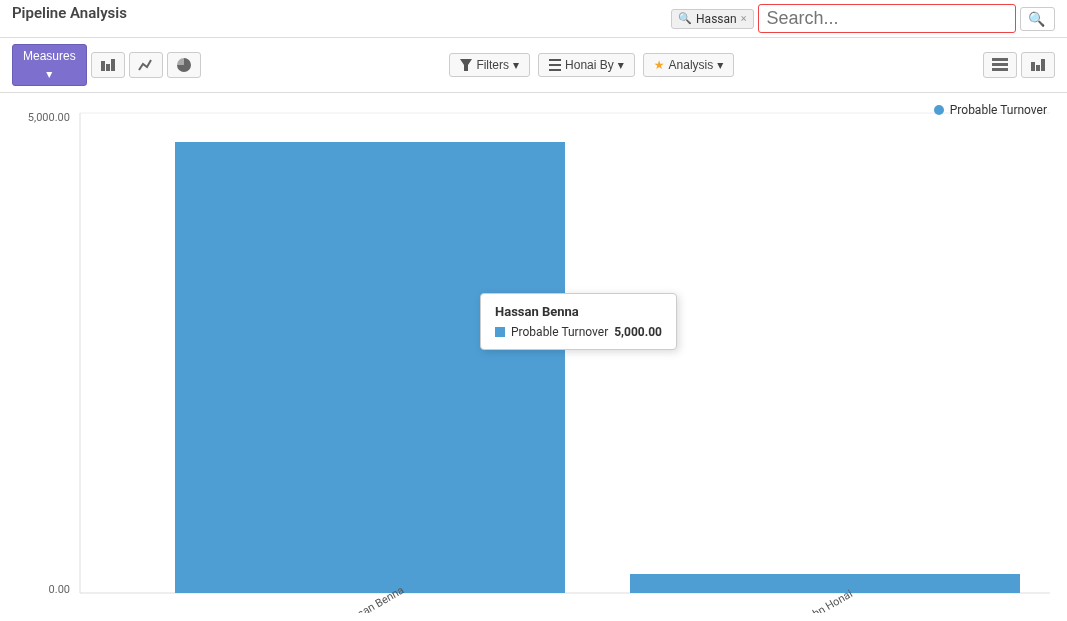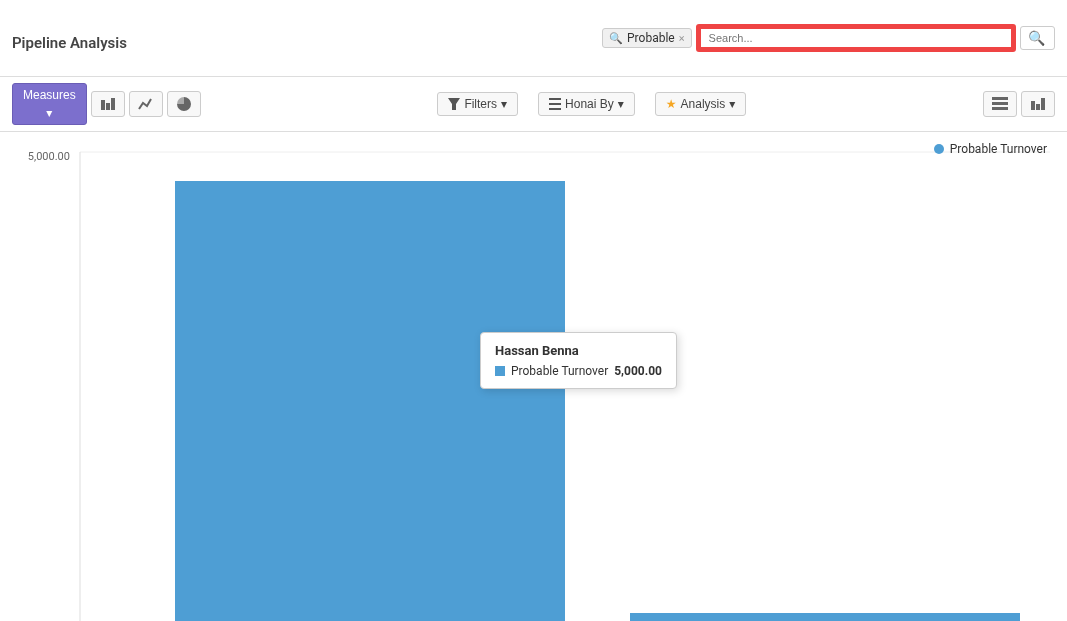--- a/index.html
+++ b/index.html
@@ -1,22 +1,22 @@
 <!DOCTYPE html>
 <html><head>
   <meta charset="utf-8">
   <style>
     * { box-sizing: border-box; margin: 0; padding: 0; }
     body { font-family: -apple-system, BlinkMacSystemFont, 'Segoe UI', Roboto, sans-serif; font-size: 13px; background: #fff; color: #333; }
 
     
     .top-bar {
       display: flex;
-      align-items: flex-end;
-      padding: 24px 12px;
+      align-items: flex-start;
+      padding: 4px 12px;
       border-bottom: 1px solid #ddd;
       background: #fff;
       gap: 8px;
     }
     .page-title {
       font-size: 15px;
       font-weight: 600;
       color: #444;
       flex: 0 0 auto;
     }
@@ -39,25 +39,25 @@
     .search-tag .tag-icon {
       color: #777;
       font-size: 11px;
     }
     .search-tag .tag-close {
       cursor: pointer;
       color: #999;
       font-size: 11px;
     }
     .search-input {
-      border: 5px solid #ef4444;
+      border: 1px solid #ef4444;
       border-radius: 3px;
       padding: 3px 8px;
-      font-size: 11px;
-      width: 320px;
+      font-size: 18px;
+      width: 258px;
       outline: none;
     }
     .search-btn {
       background: #fff;
       border: 1px solid #ccc;
       border-radius: 3px;
       padding: 3px 8px;
       cursor: pointer;
       font-size: 14px;
       color: #555;
@@ -102,21 +102,21 @@
     .toolbar-left {
       display: flex;
       align-items: center;
       gap: 4px;
     }
     .toolbar-center {
       flex: 1;
       display: flex;
       align-items: flex-end;
       justify-content: center;
-      gap: 20px;
+      gap: 8px;
     }
     .legend {
       position: absolute;
       top: 10px;
       right: 20px;
       display: flex;
       align-items: center;
       gap: 6px;
       font-size: 12px;
     }
@@ -163,21 +163,21 @@
     }
   </style>
 </head>
 <body>
 
 <div class="top-bar">
   <span class="page-title">Pipeline Analysis</span>
   <div class="search-area">
     <div class="search-tag">
       <span class="tag-icon">🔍</span>
-      <span>Probable</span>
+      <span>Hassan</span>
       <span class="tag-close">×</span>
     </div>
     <input class="search-input" type="text" placeholder="Search..." style="">
     <button class="search-btn">🔍</button>
   </div>
 </div>
 
 <div class="toolbar">
   <div class="toolbar-left">
     <button class="btn btn-primary">

